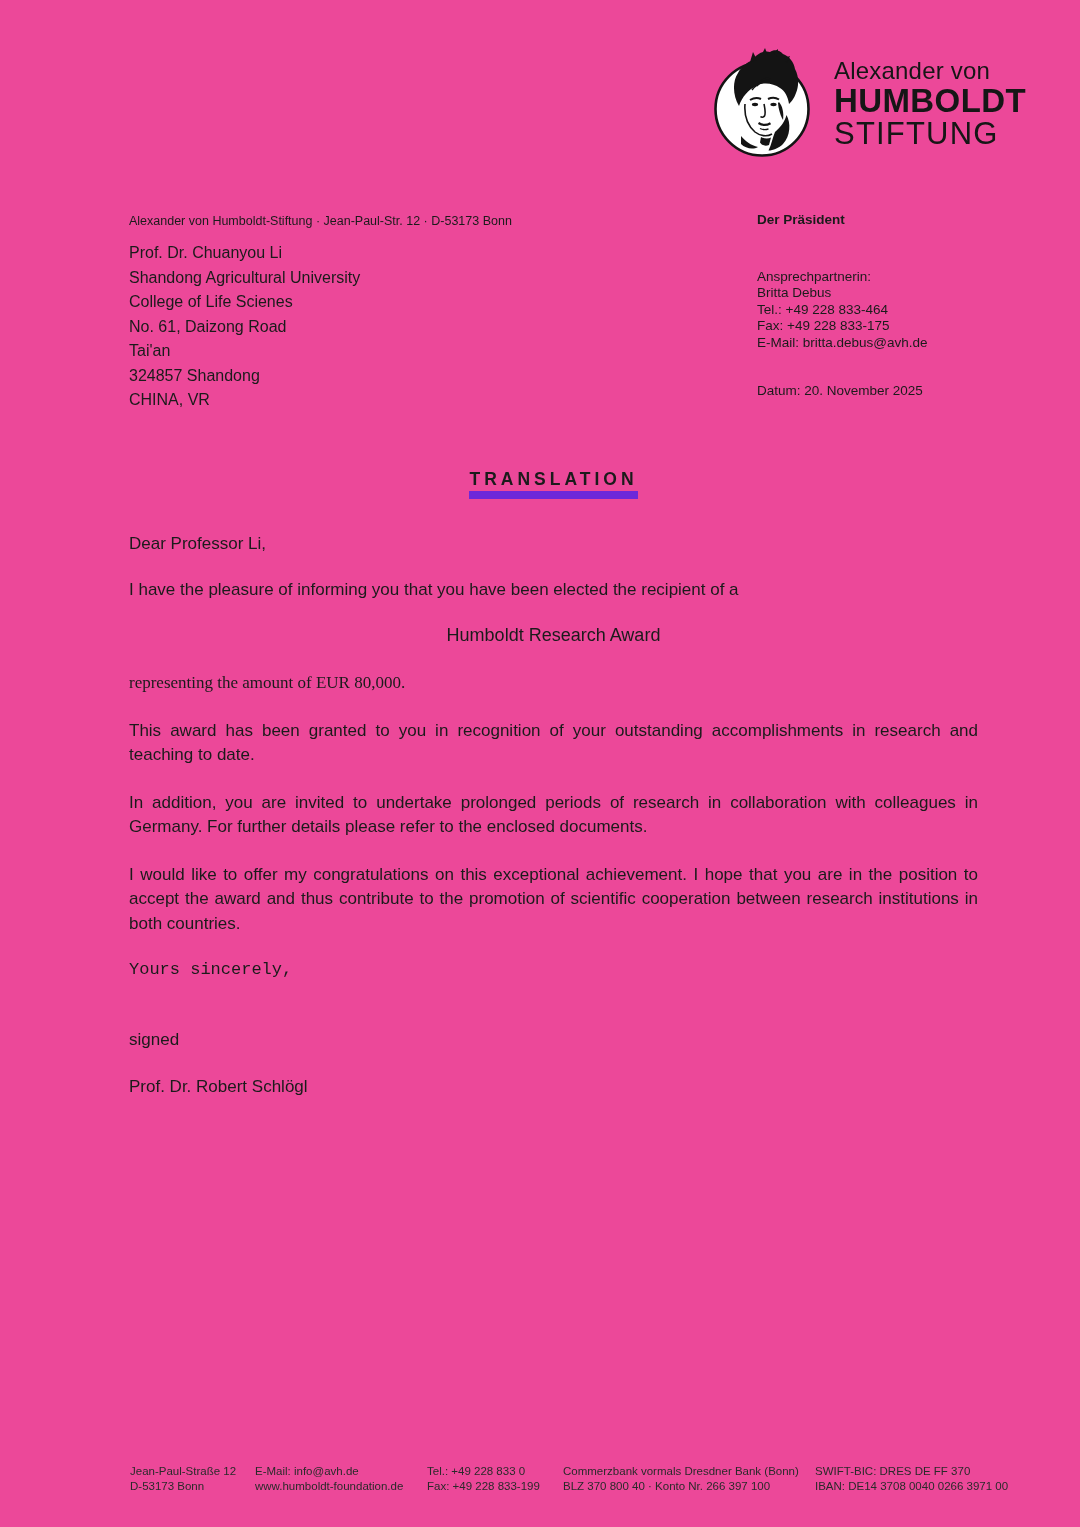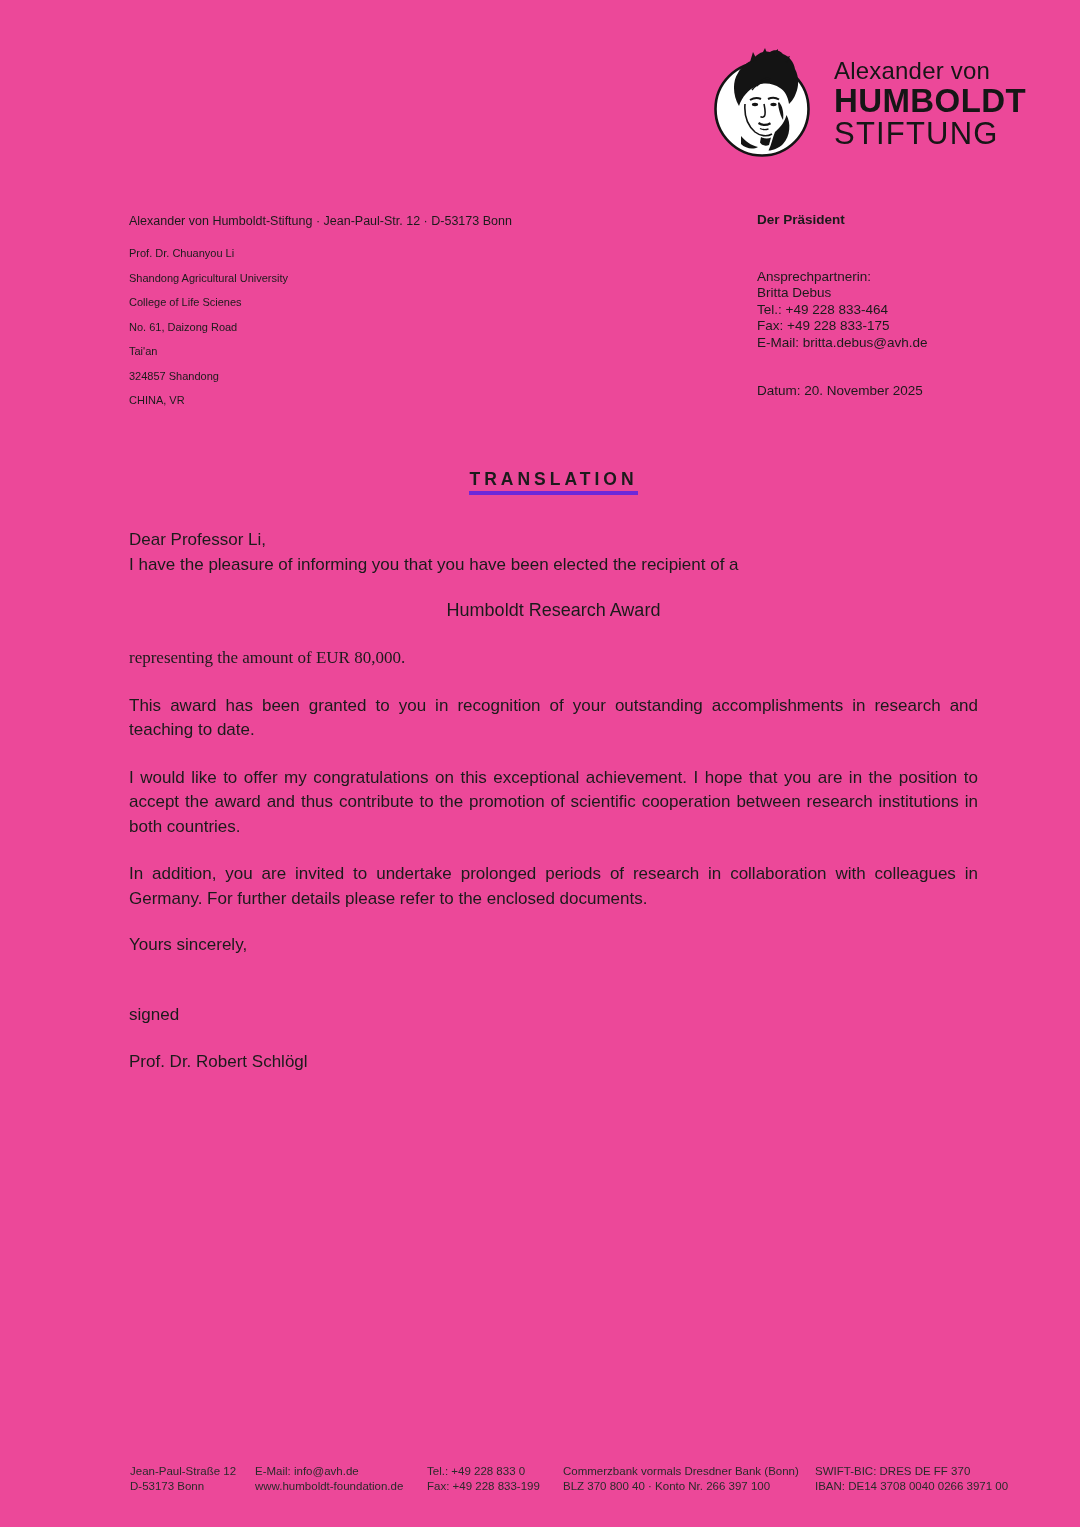--- a/index.html
+++ b/index.html
@@ -22,21 +22,21 @@
   .logo-line2 { font-size: 33px; line-height: 34px; font-weight: 700; letter-spacing: 0.4px; }
   .logo-line3 { font-size: 31px; line-height: 32px; font-weight: 400; letter-spacing: 1.2px; }
 
   
   .sender-line {
     position: absolute; left: 129px; top: 214px;
     font-size: 12.5px; line-height: 15px; color: #1b1b1b;
   }
   .recipient {
     position: absolute; left: 129px; top: 241px;
-    font-size: 11px; line-height: 24.5px;
+    font-size: 16px; line-height: 24.5px;
   }
 
   
   .info-col {
     position: absolute; left: 757px; top: 212px; width: 280px;
     font-size: 13.5px; line-height: 16.5px;
   }
   .info-title { font-weight: 700; }
   .info-contact { margin-top: 40px; }
   .info-ref { margin-top: 15px; }
@@ -44,32 +44,32 @@
 
   
   .main {
     position: absolute; left: 129px; top: 468px; width: 849px;
     font-size: 17px; line-height: 24.5px;
   }
   .heading-wrap { text-align: center; }
   .heading {
     display: inline-block;
     font-size: 17.5px; font-weight: 700; letter-spacing: 4px;
-    border-bottom: 4px solid #6d28d9; padding-bottom: 2px;
+    border-bottom: 8px solid #6d28d9; padding-bottom: 2px;
     line-height: 20px;
   }
   .salutation { margin-top: 33px; }
-  .p-intro { }
+  .p-intro { margin-top: 21px; }
   .award {
     margin-top: 22px; text-align: center;
     font-size: 18px; font-weight: 400; line-height: 23px;
   }
   .p-amount { margin-top: 24px; font-family: Liberation Serif, serif; }
   .p-just { margin-top: 23px; text-align: justify; }
-  .closing { margin-top: 22px; }
+  .closing { margin-top: 22px; font-family: Liberation Mono, monospace; }
   .signed { margin-top: 45px; }
   .signature { margin-top: 23px; }
 
   
   .footer {
     position: absolute; left: 130px; top: 1464px; right: 40px;
     display: flex;
     font-size: 11.5px; line-height: 15px; color: #2a2a2a;
   }
   .f-col1 { width: 125px; }
@@ -138,22 +138,22 @@
 
   <div class="main">
     <div class="heading-wrap">
       <span class="heading">TRANSLATION</span>
     </div>
     <div class="salutation">Dear Professor Li,</div>
     <div class="p-intro">I have the pleasure of informing you that you have been elected the recipient of a</div>
     <div class="award">Humboldt Research Award</div>
     <div class="p-amount">representing the amount of EUR 80,000.</div>
     <div class="p-just">This award has been granted to you in recognition of your outstanding accomplishments in research and teaching to date.</div>
+    <div class="p-just">In addition, you are invited to undertake prolonged periods of research in collaboration with colleagues in Germany. For further details please refer to the enclosed documents.</div>
     <div class="p-just">I would like to offer my congratulations on this exceptional achievement. I hope that you are in the position to accept the award and thus contribute to the promotion of scientific cooperation between research institutions in both countries.</div>
-    <div class="p-just">In addition, you are invited to undertake prolonged periods of research in collaboration with colleagues in Germany. For further details please refer to the enclosed documents.</div>
     <div class="closing">Yours sincerely,</div>
     <div class="signed">signed</div>
     <div class="signature">Prof. Dr. Robert Schlögl</div>
   </div>
 
   <div class="footer">
     <div class="f-col1">
       <div>Jean-Paul-Straße 12</div>
       <div>D-53173 Bonn</div>
     </div>

